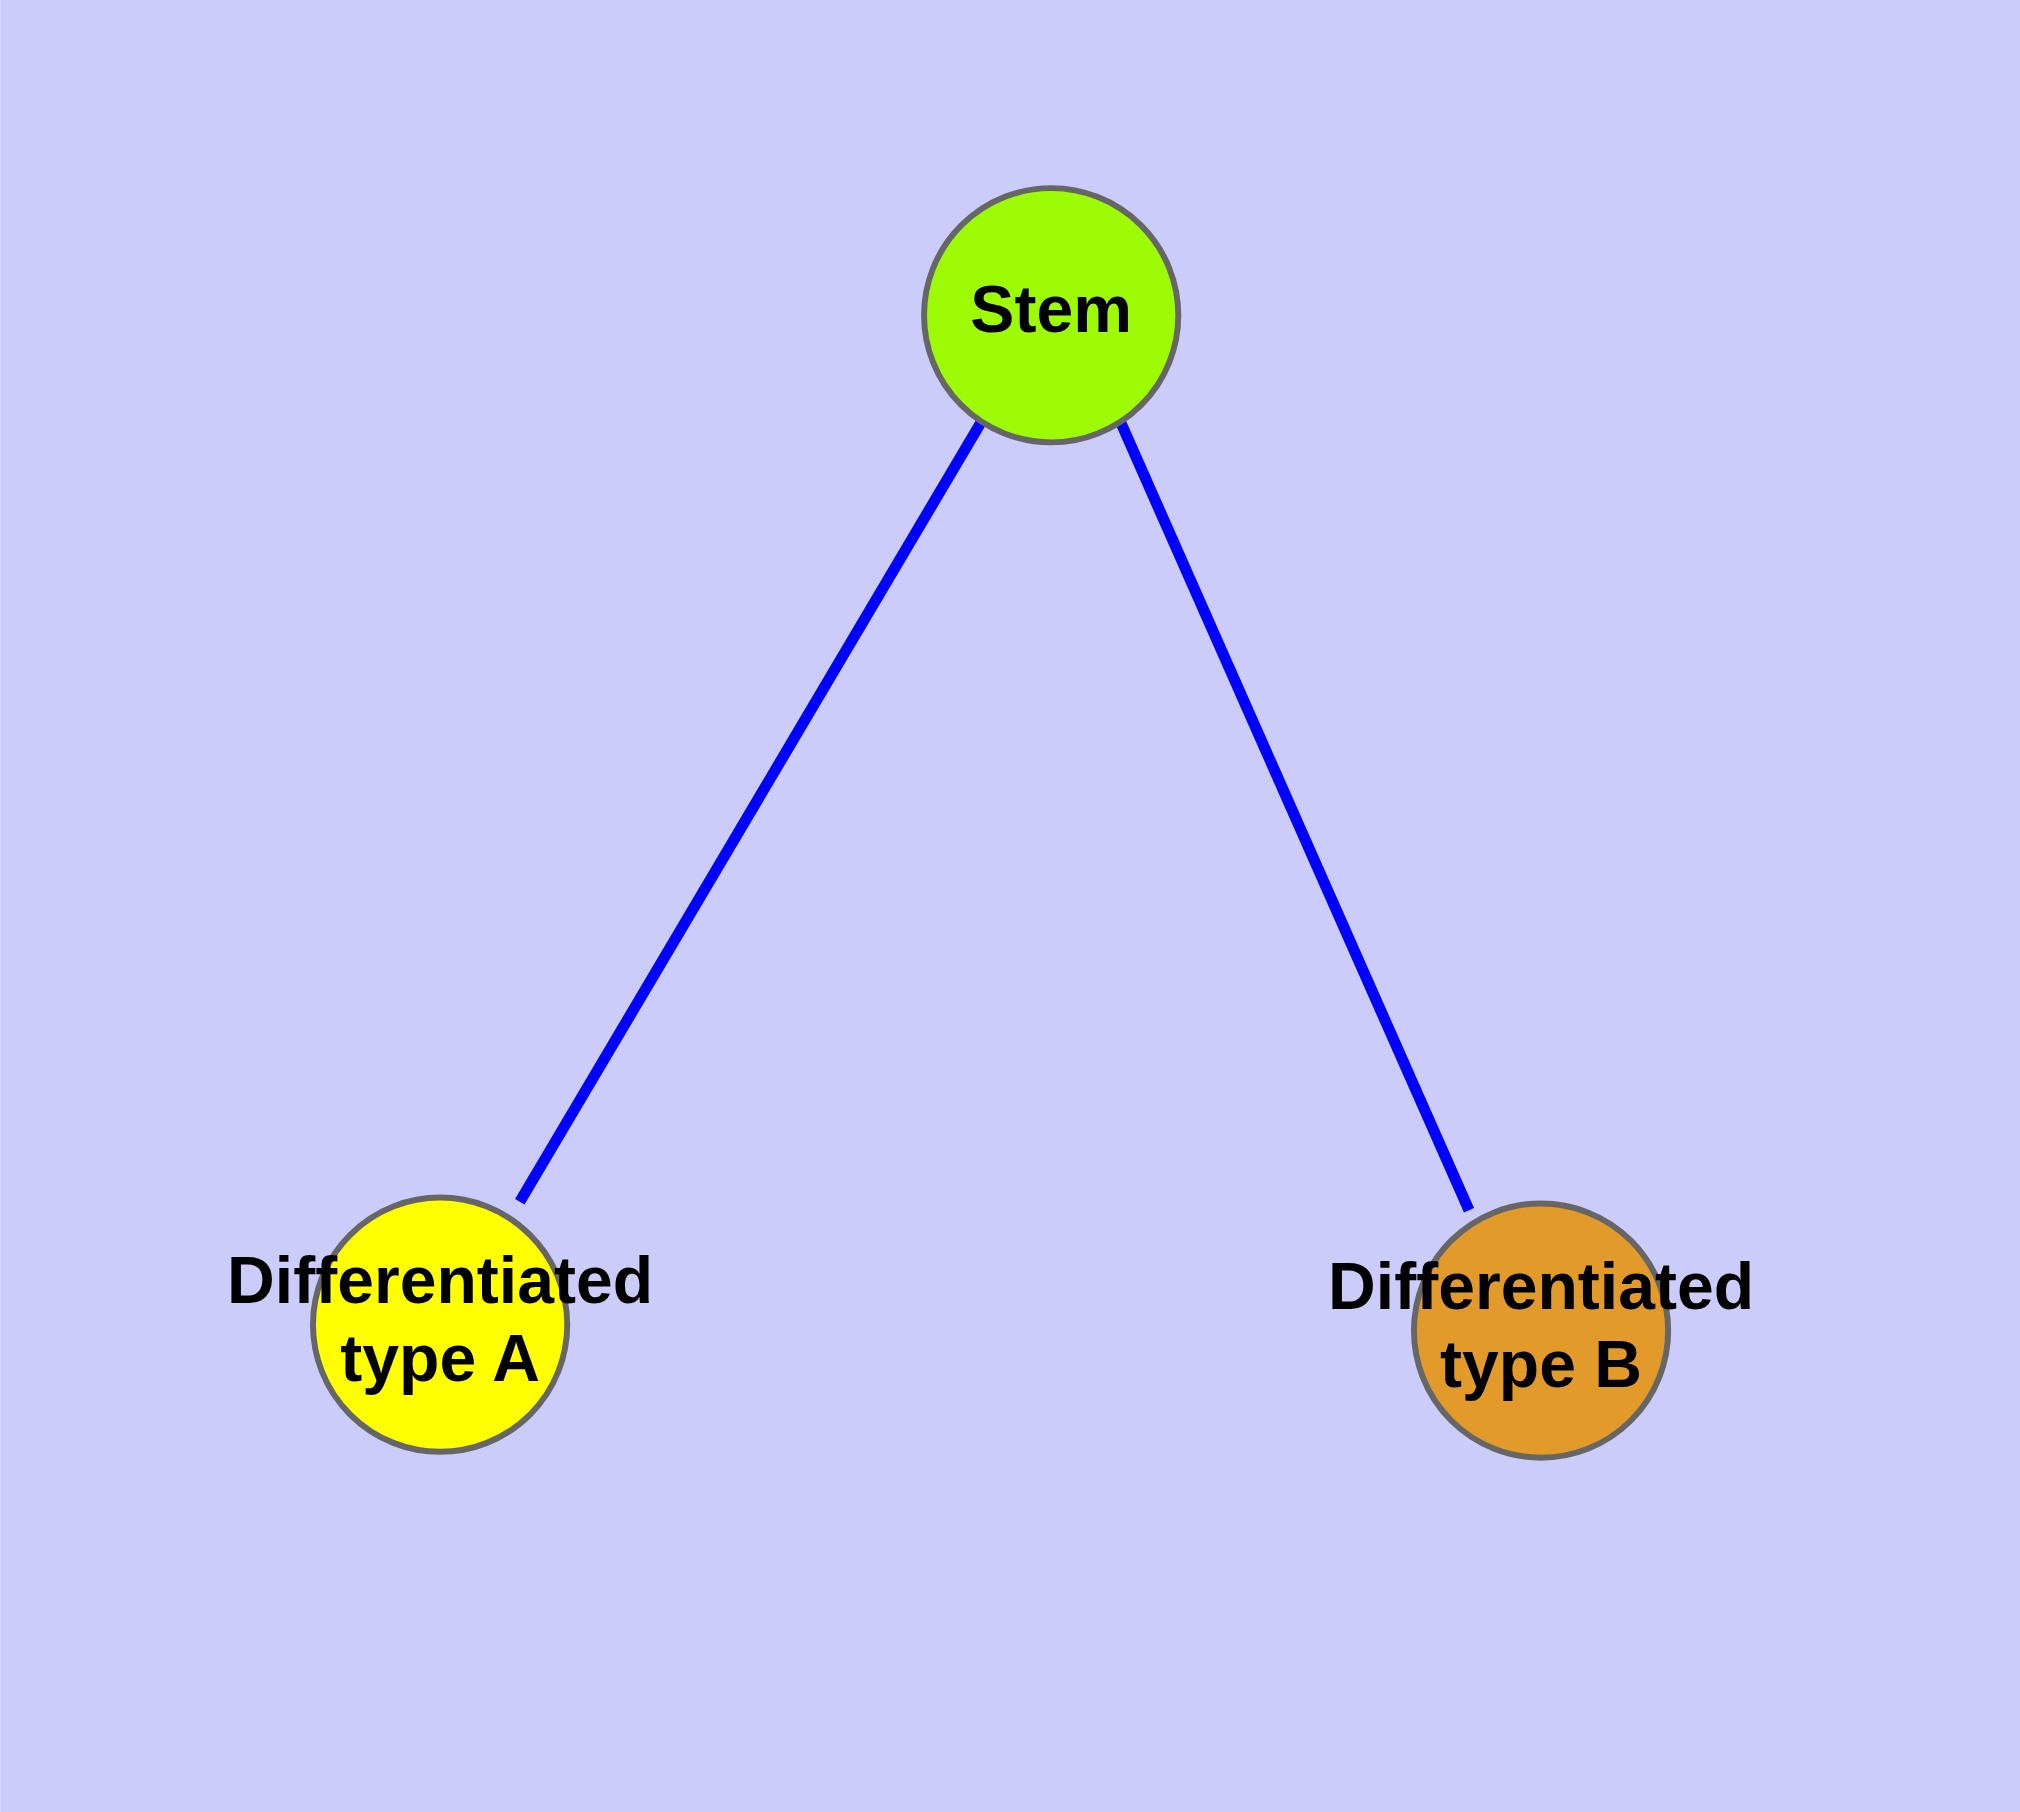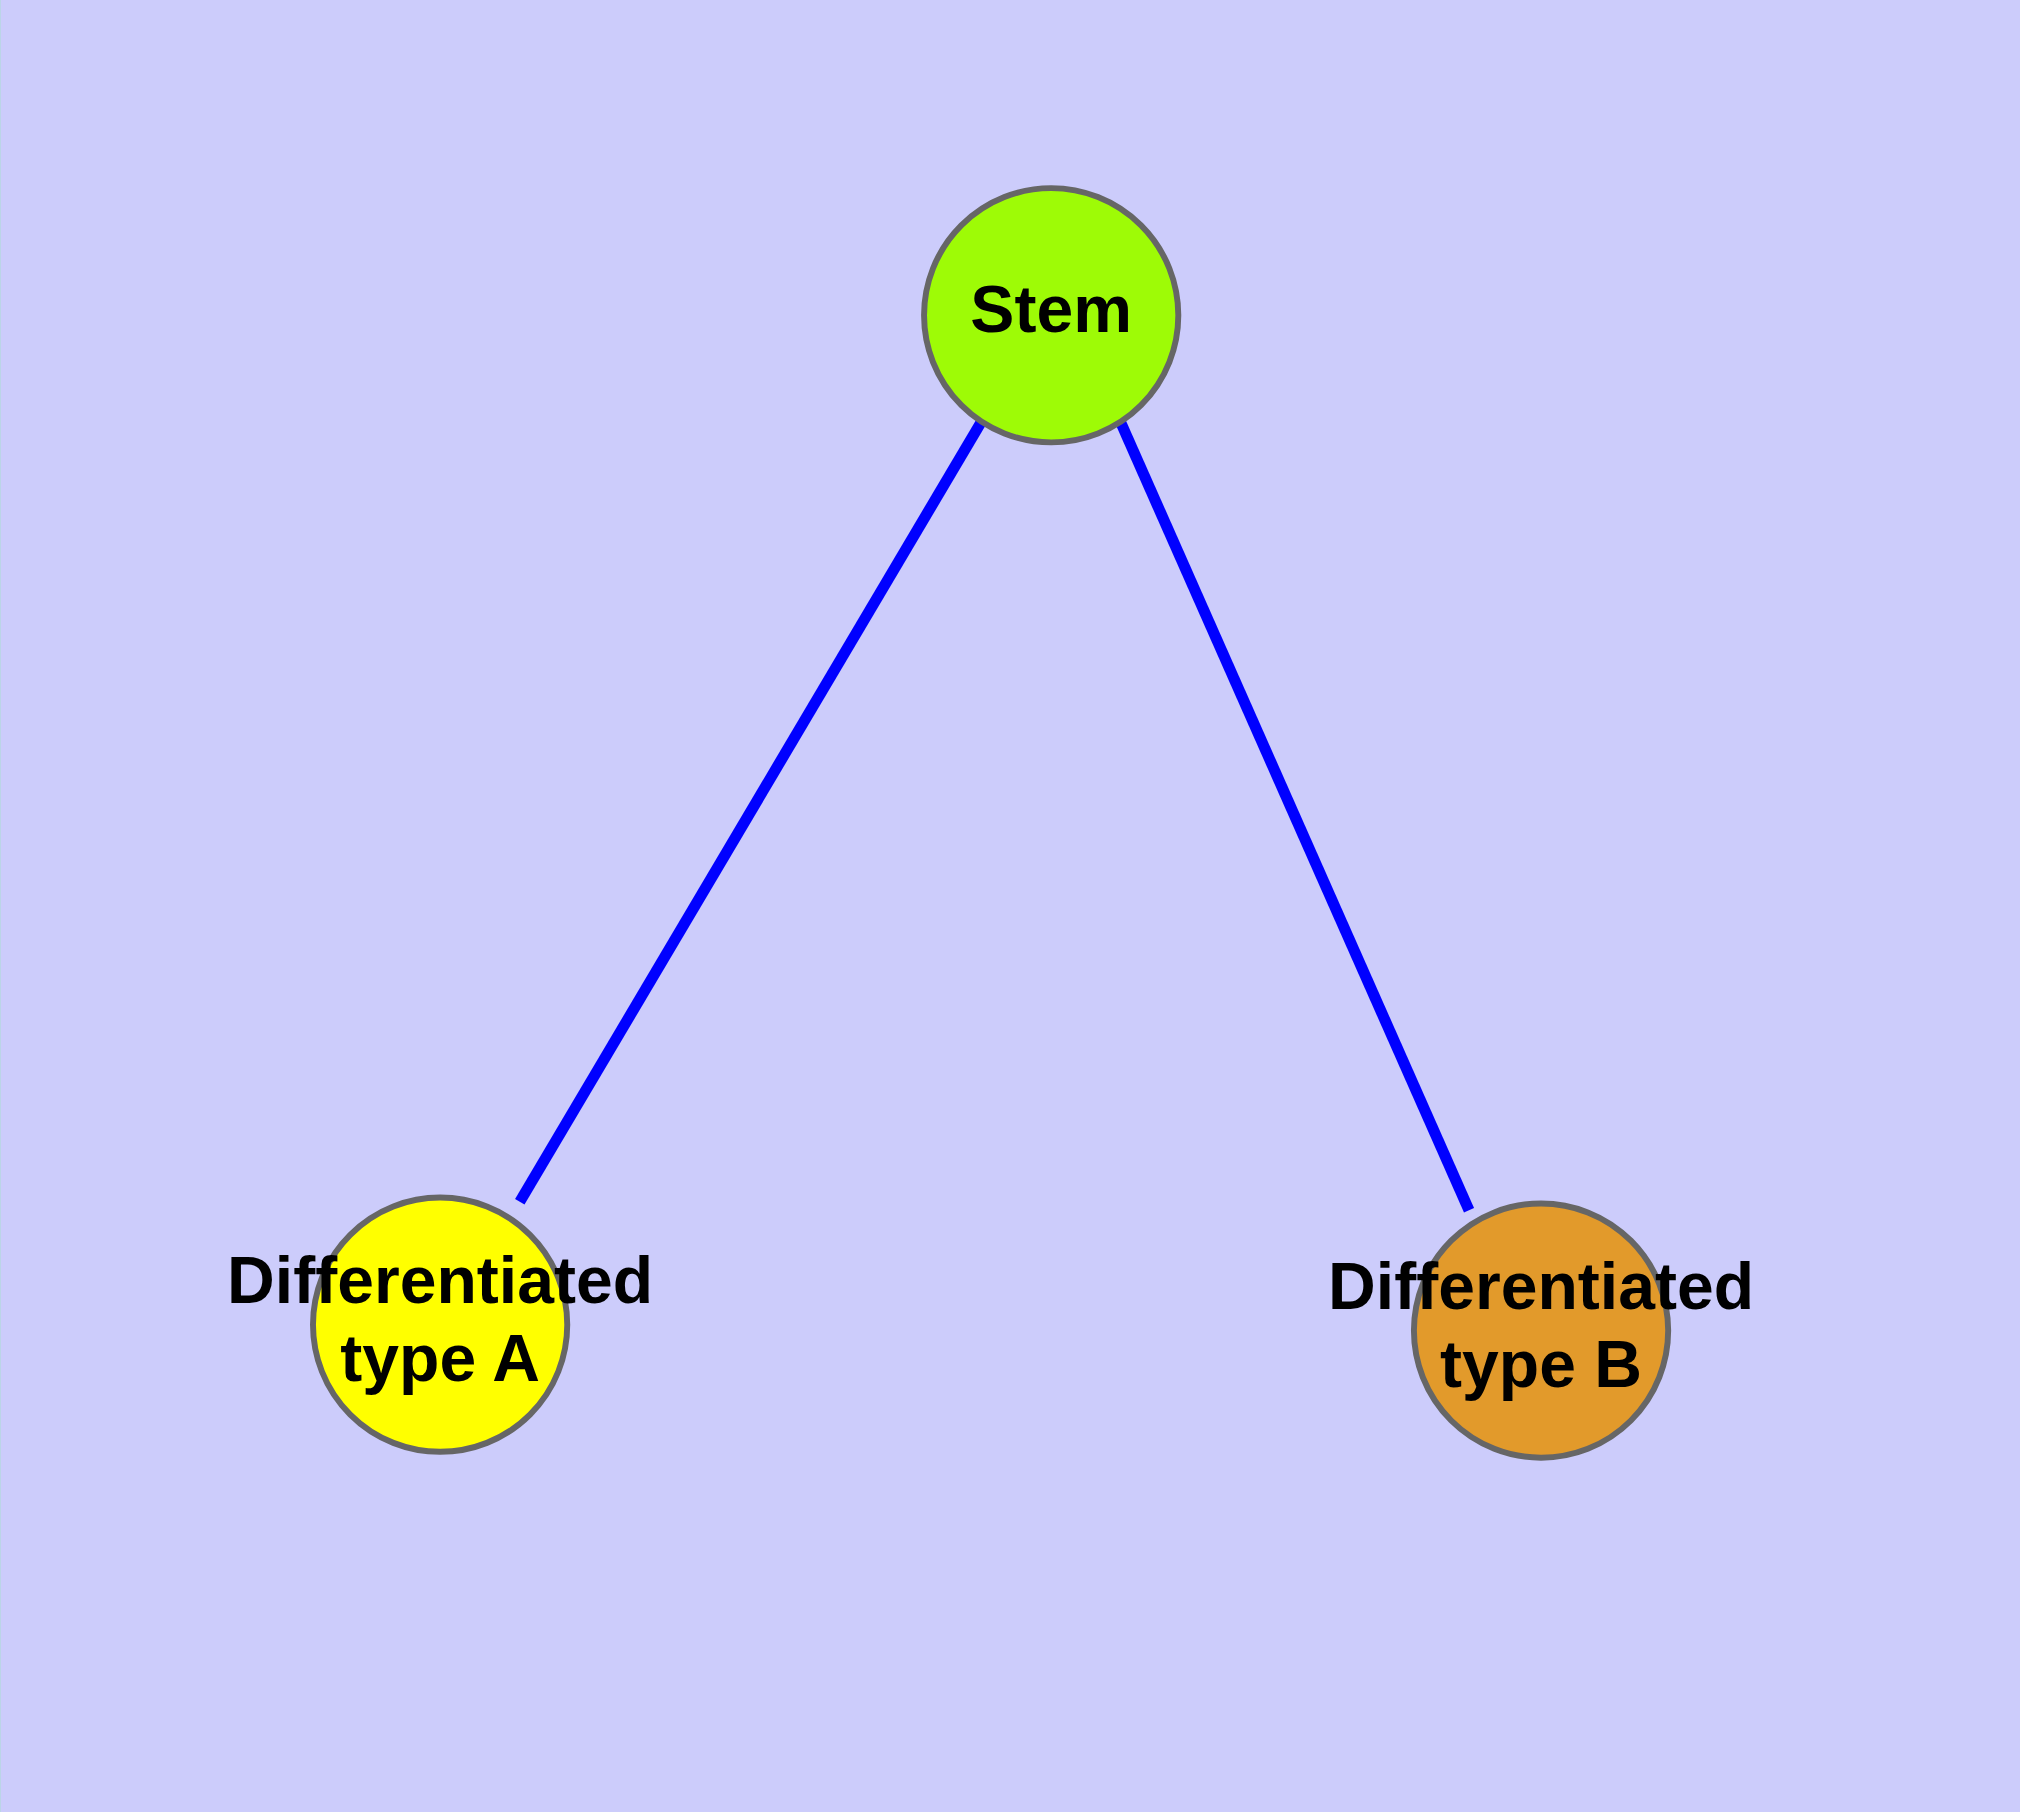--- a/index.html
+++ b/index.html
@@ -34,21 +34,21 @@
   .edge-line {
     stroke-linecap: butt;
   }
   .node-circle {
     stroke-linejoin: round;
   }
 </style>
 </head>
 <body>
 
-<div id="canvas" style="width: 2021px; height: 1812px; background: #86efac;">
+<div id="canvas" style="width: 2021px; height: 1812px; background: #e5e5e5;">
   <svg id="graph-svg" viewBox="0 0 2384 2138" xmlns="http://www.w3.org/2000/svg">
 
     <rect id="bg-rect" x="0" y="0" width="2384" height="2138" fill="#ccccfb"></rect>
 
     <g id="edges-layer">
         <line class="edge-line" x1="1158" y1="497" x2="613" y2="1418" stroke="#0000ff" stroke-width="13"></line>
         <line class="edge-line" x1="1321" y1="496" x2="1733" y2="1428" stroke="#0000ff" stroke-width="13"></line>
       </g>
     <g id="nodes-layer">
         <g>

